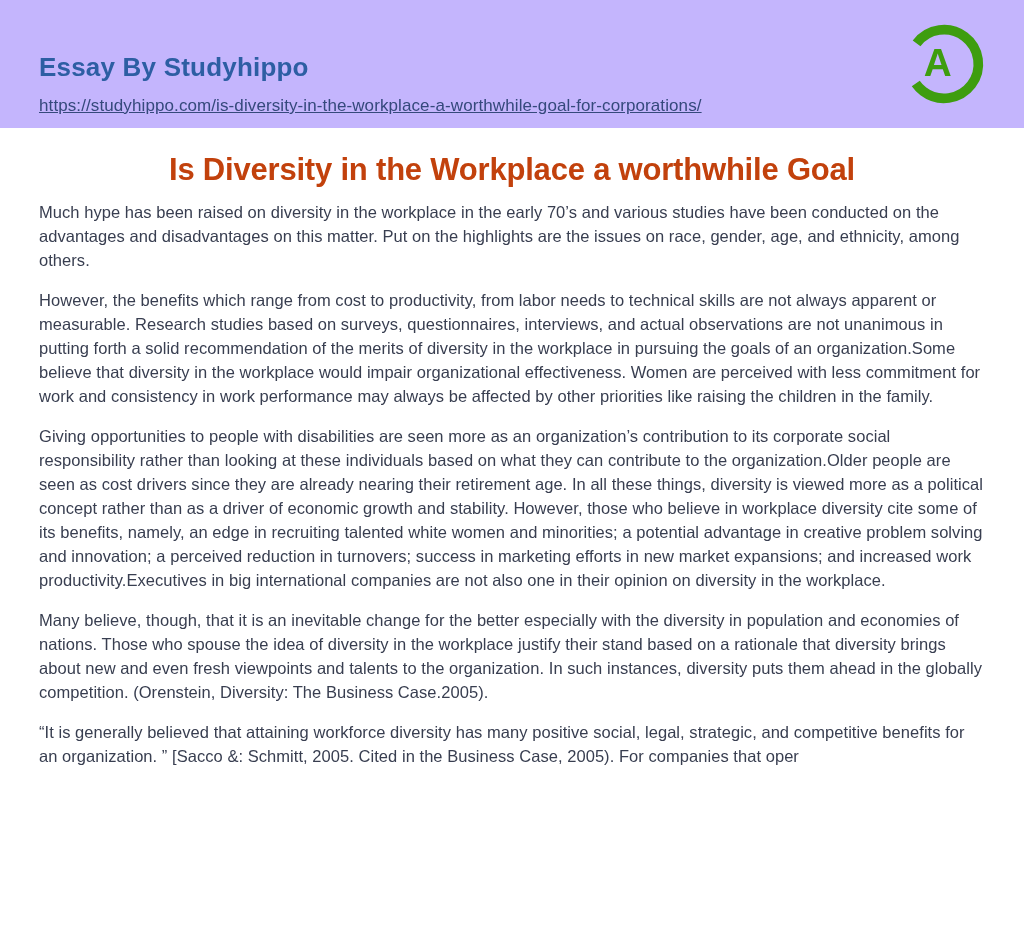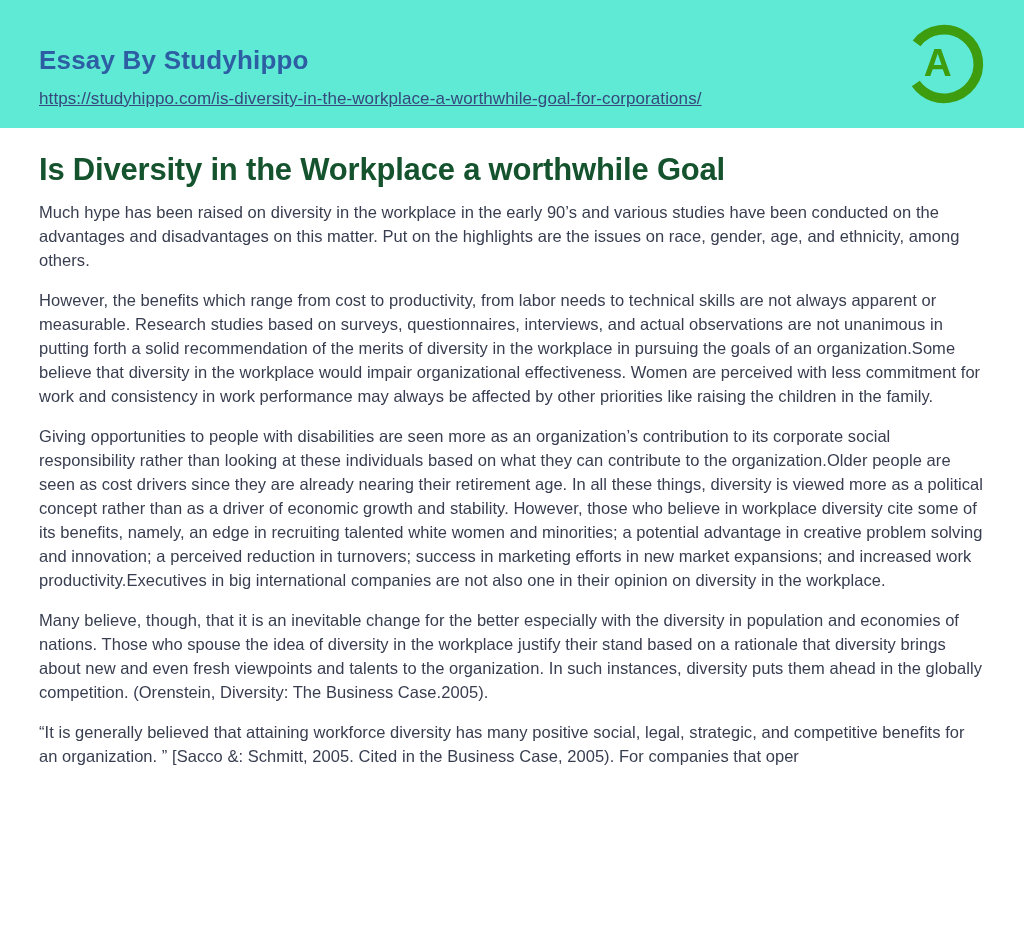--- a/index.html
+++ b/index.html
@@ -11,22 +11,22 @@
     height: 925px;
     overflow: hidden;
     font-family: "Liberation Sans", sans-serif;
   }
 
   
   .page-header {
     position: relative;
     width: 100%;
     height: 128px;
-    background: #5eead4;
-    padding: 5px 39px;
+    background: #c4b5fd;
+    padding: 12px 39px;
   }
   .site-title {
     margin: 0;
     padding-top: 41px;
     font-size: 26px;
     line-height: 28px;
     font-weight: 700;
     letter-spacing: 0.2px;
     color: #2d5ea3;
   }
@@ -63,21 +63,22 @@
   
   .essay-content {
     padding: 23px 39px 0 39px;
   }
   .essay-title {
     margin: 0 0 12px 0;
     font-size: 31px;
     line-height: 37px;
     font-weight: 700;
     letter-spacing: -0.2px;
-    color: #14532d;
+    color: #c2410c;
+    text-align: center;
   }
   .essay-title span { display: block; }
   .essay-paragraph {
     margin: 0 0 16px 0;
     max-width: 948px;
     font-size: 16.5px;
     line-height: 24px;
     letter-spacing: 0.05px;
     color: #383e50;
   }
@@ -94,21 +95,21 @@
       <text class="logo-letter" x="43" y="64" text-anchor="middle">A</text>
     </svg>
   </div>
 </header>
 
 <main class="essay-content">
   <h2 class="essay-title">
     <span>Is Diversity in the Workplace a worthwhile Goal</span>
   </h2>
 
-  <p class="essay-paragraph">Much hype has been raised on diversity in the workplace in the early 90’s and various studies have been conducted on the advantages and disadvantages on this matter. Put on the highlights are the issues on race, gender, age, and ethnicity, among others.</p>
+  <p class="essay-paragraph">Much hype has been raised on diversity in the workplace in the early 70’s and various studies have been conducted on the advantages and disadvantages on this matter. Put on the highlights are the issues on race, gender, age, and ethnicity, among others.</p>
 
   <p class="essay-paragraph">However, the benefits which range from cost to productivity, from labor needs to technical skills are not always apparent or measurable. Research studies based on surveys, questionnaires, interviews, and actual observations are not unanimous in putting forth a solid recommendation of the merits of diversity in the workplace in pursuing the goals of an organization.Some believe that diversity in the workplace would impair organizational effectiveness. Women are perceived with less commitment for work and consistency in work performance may always be affected by other priorities like raising the children in the family.</p>
 
   <p class="essay-paragraph">Giving opportunities to people with disabilities are seen more as an organization’s contribution to its corporate social responsibility rather than looking at these individuals based on what they can contribute to the organization.Older people are seen as cost drivers since they are already nearing their retirement age. In all these things, diversity is viewed more as a political concept rather than as a driver of economic growth and stability. However, those who believe in workplace diversity cite some of its benefits, namely, an edge in recruiting talented white women and minorities; a potential advantage in creative problem solving and innovation; a perceived reduction in turnovers; success in marketing efforts in new market expansions; and increased work productivity.Executives in big international companies are not also one in their opinion on diversity in the workplace.</p>
 
   <p class="essay-paragraph">Many believe, though, that it is an inevitable change for the better especially with the diversity in population and economies of nations. Those who spouse the idea of diversity in the workplace justify their stand based on a rationale that diversity brings about new and even fresh viewpoints and talents to the organization. In such instances, diversity puts them ahead in the globally competition. (Orenstein, Diversity: The Business Case.2005).</p>
 
   <p class="essay-paragraph">“It is generally believed that attaining workforce diversity has many positive social, legal, strategic, and competitive benefits for an organization. ” [Sacco &amp;: Schmitt, 2005. Cited in the Business Case, 2005). For companies that oper</p>
 </main>
 

